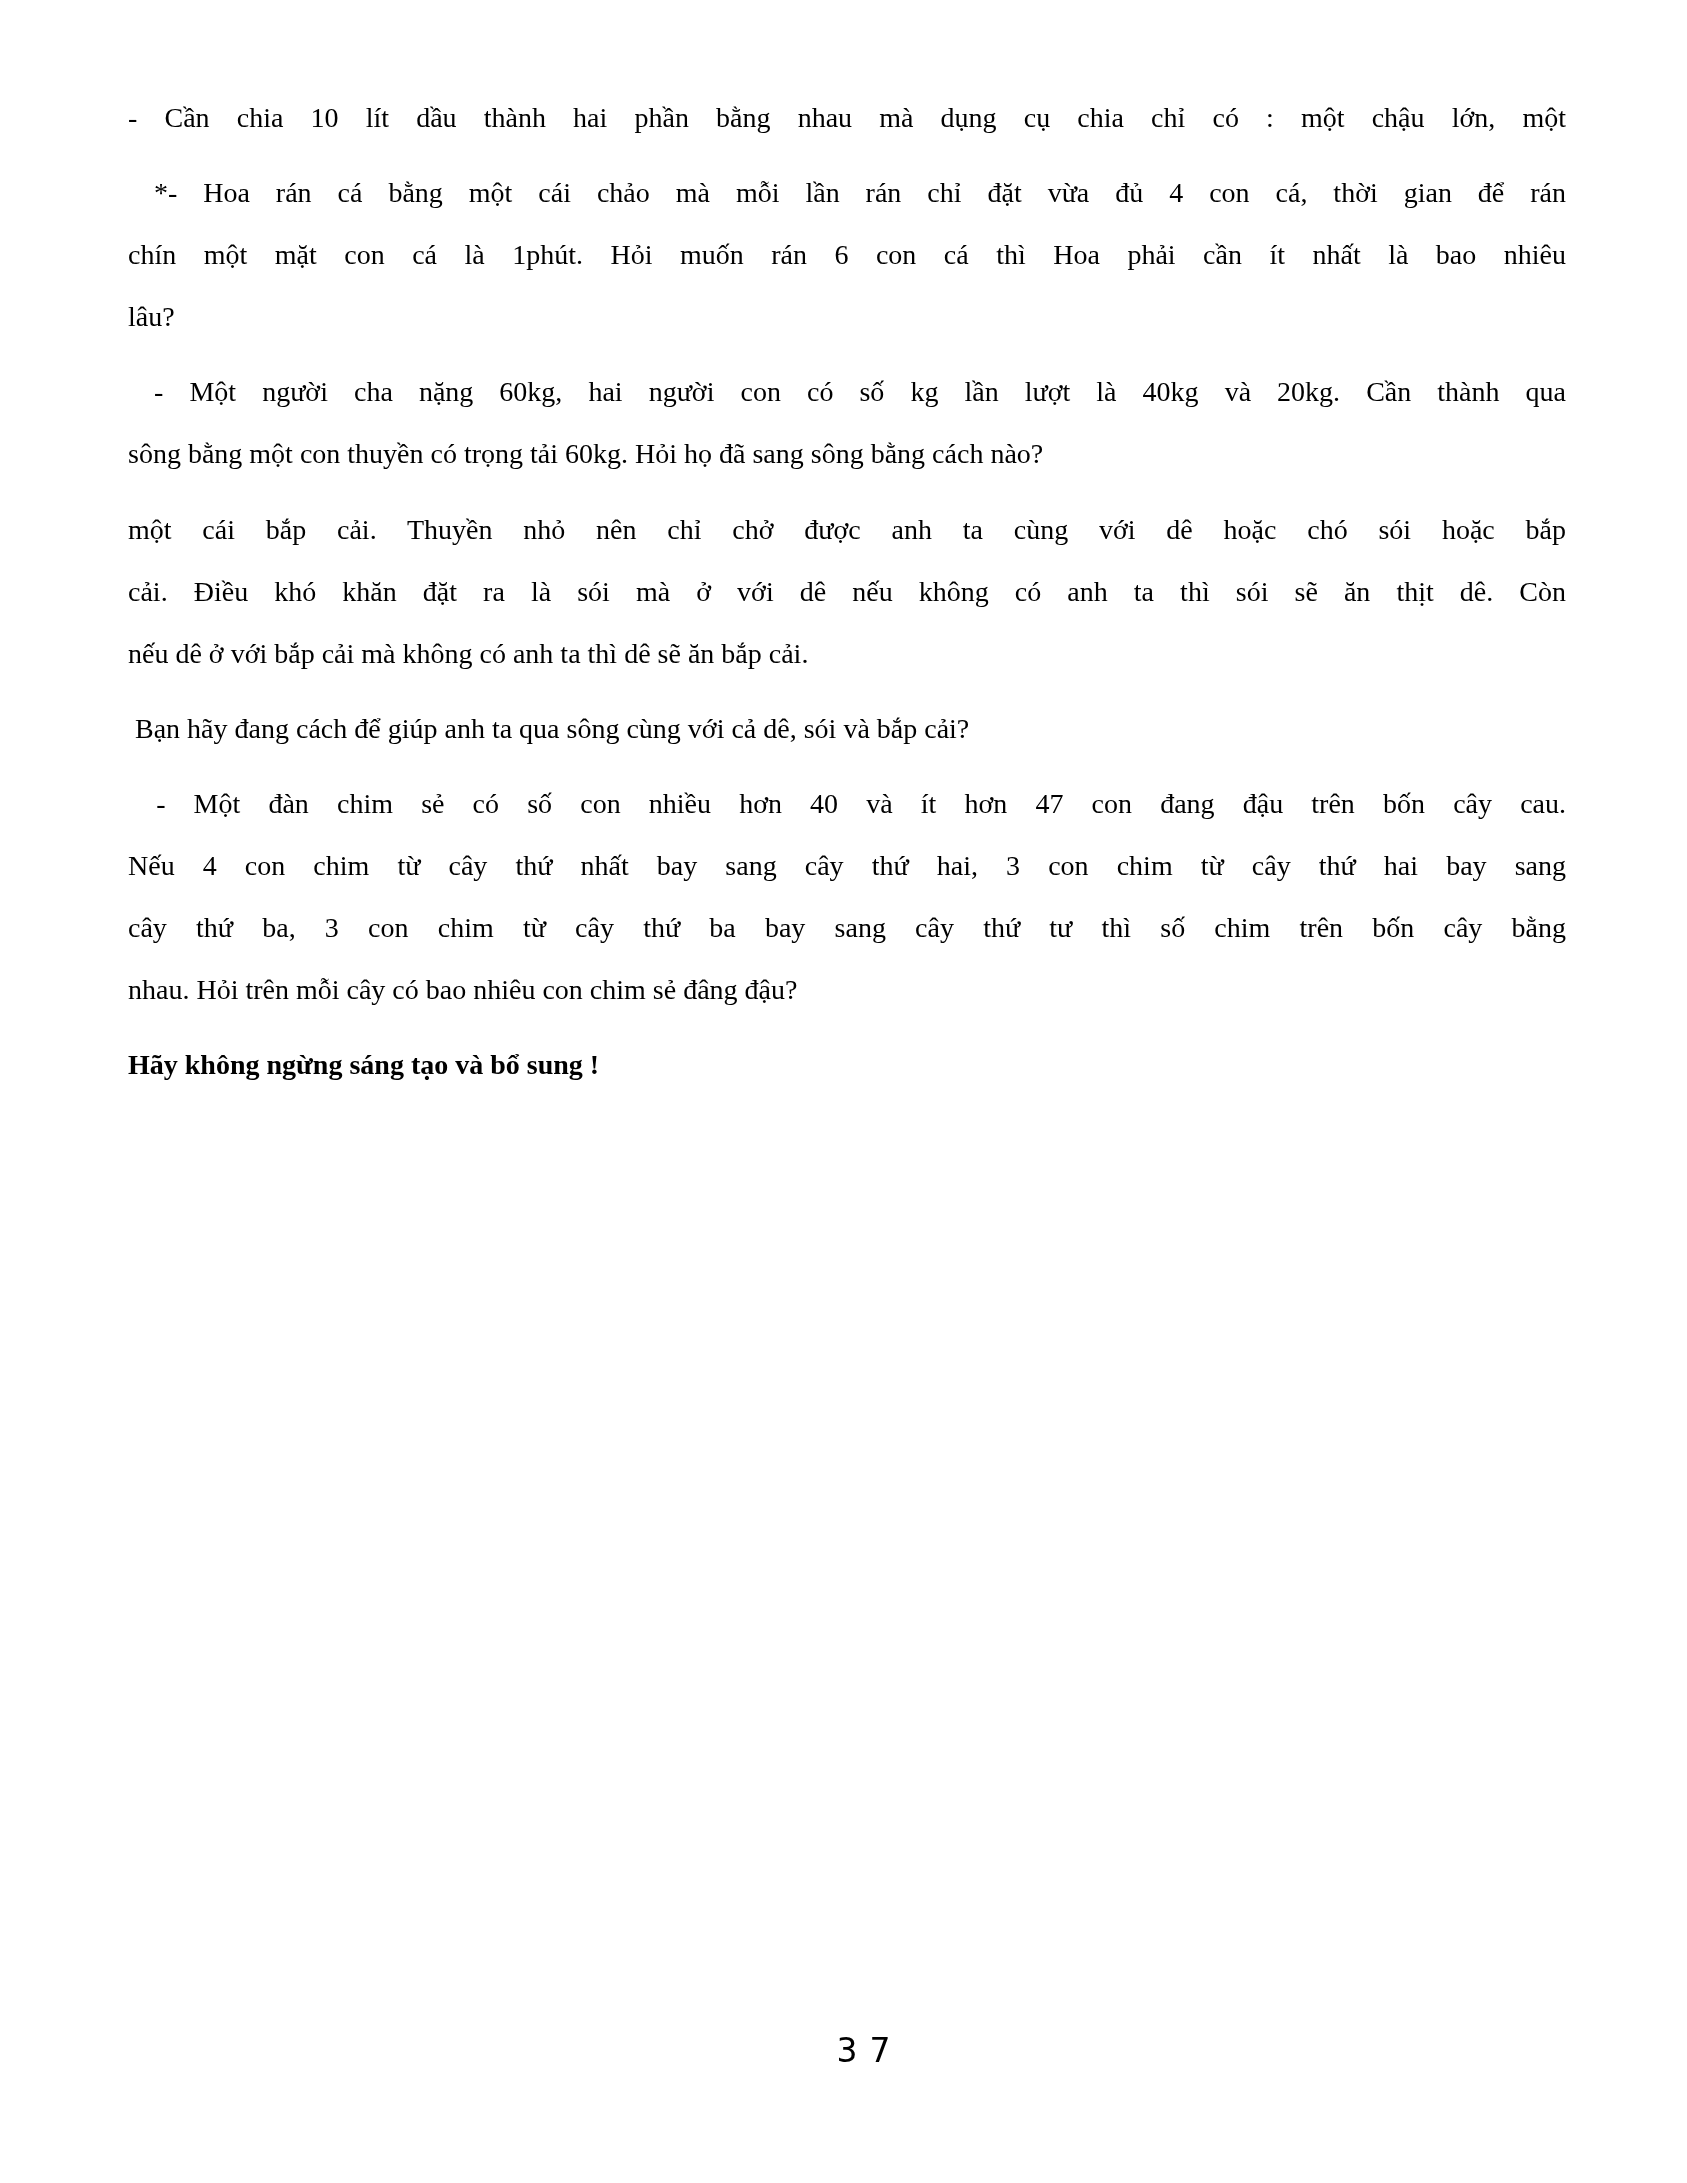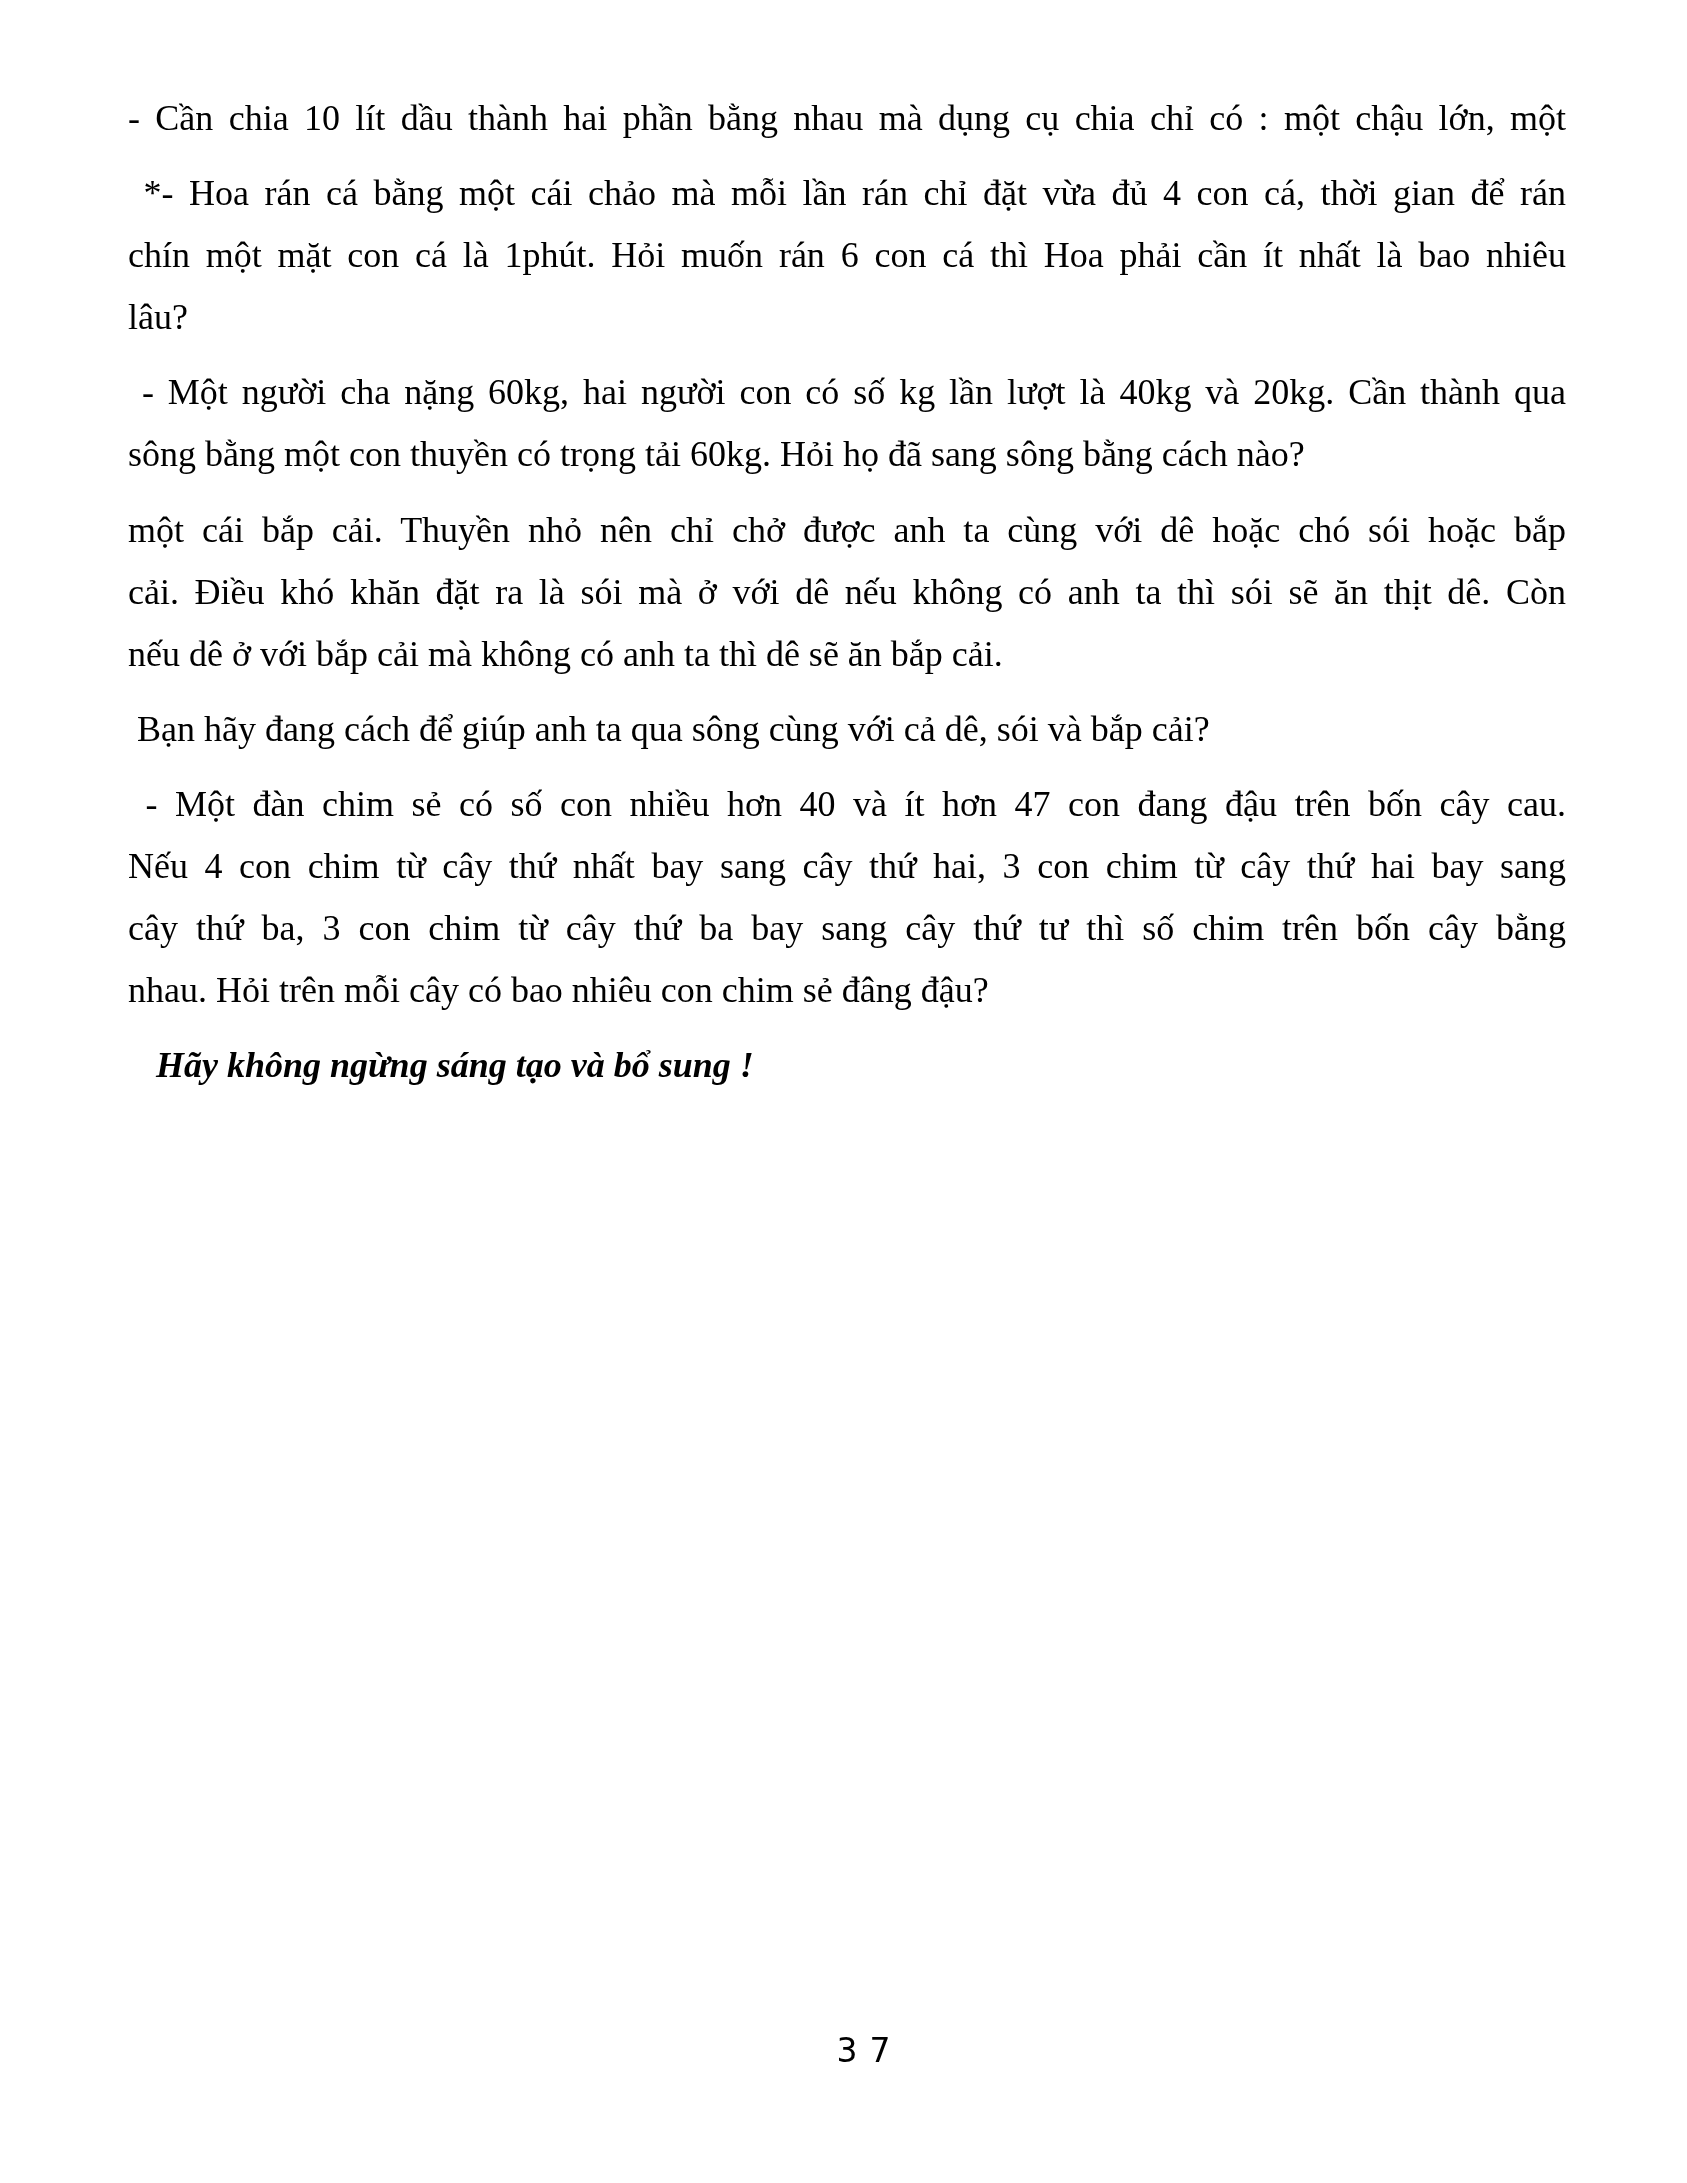--- a/index.html
+++ b/index.html
@@ -15,31 +15,29 @@
     color: #000000;
     overflow: hidden;
   }
   .page-content {
     position: absolute;
     left: 128px;
     top: 87px;
     width: 1438px;
   }
   .para {
-    font-size: 36px;
+    font-size: 28px;
     line-height: 62px;
     margin: 13.2px 0 0 0;
   }
   .para:first-child {
     margin-top: 0;
   }
   .para.bold-italic {
     font-weight: bold;
-    font-style: italic;
-    margin-left: 28px;
   }
   .line {
     text-align: justify;
     text-align-last: justify;
     white-space: pre-wrap;
   }
   .line.final {
     text-align-last: auto;
   }
   .footer {

